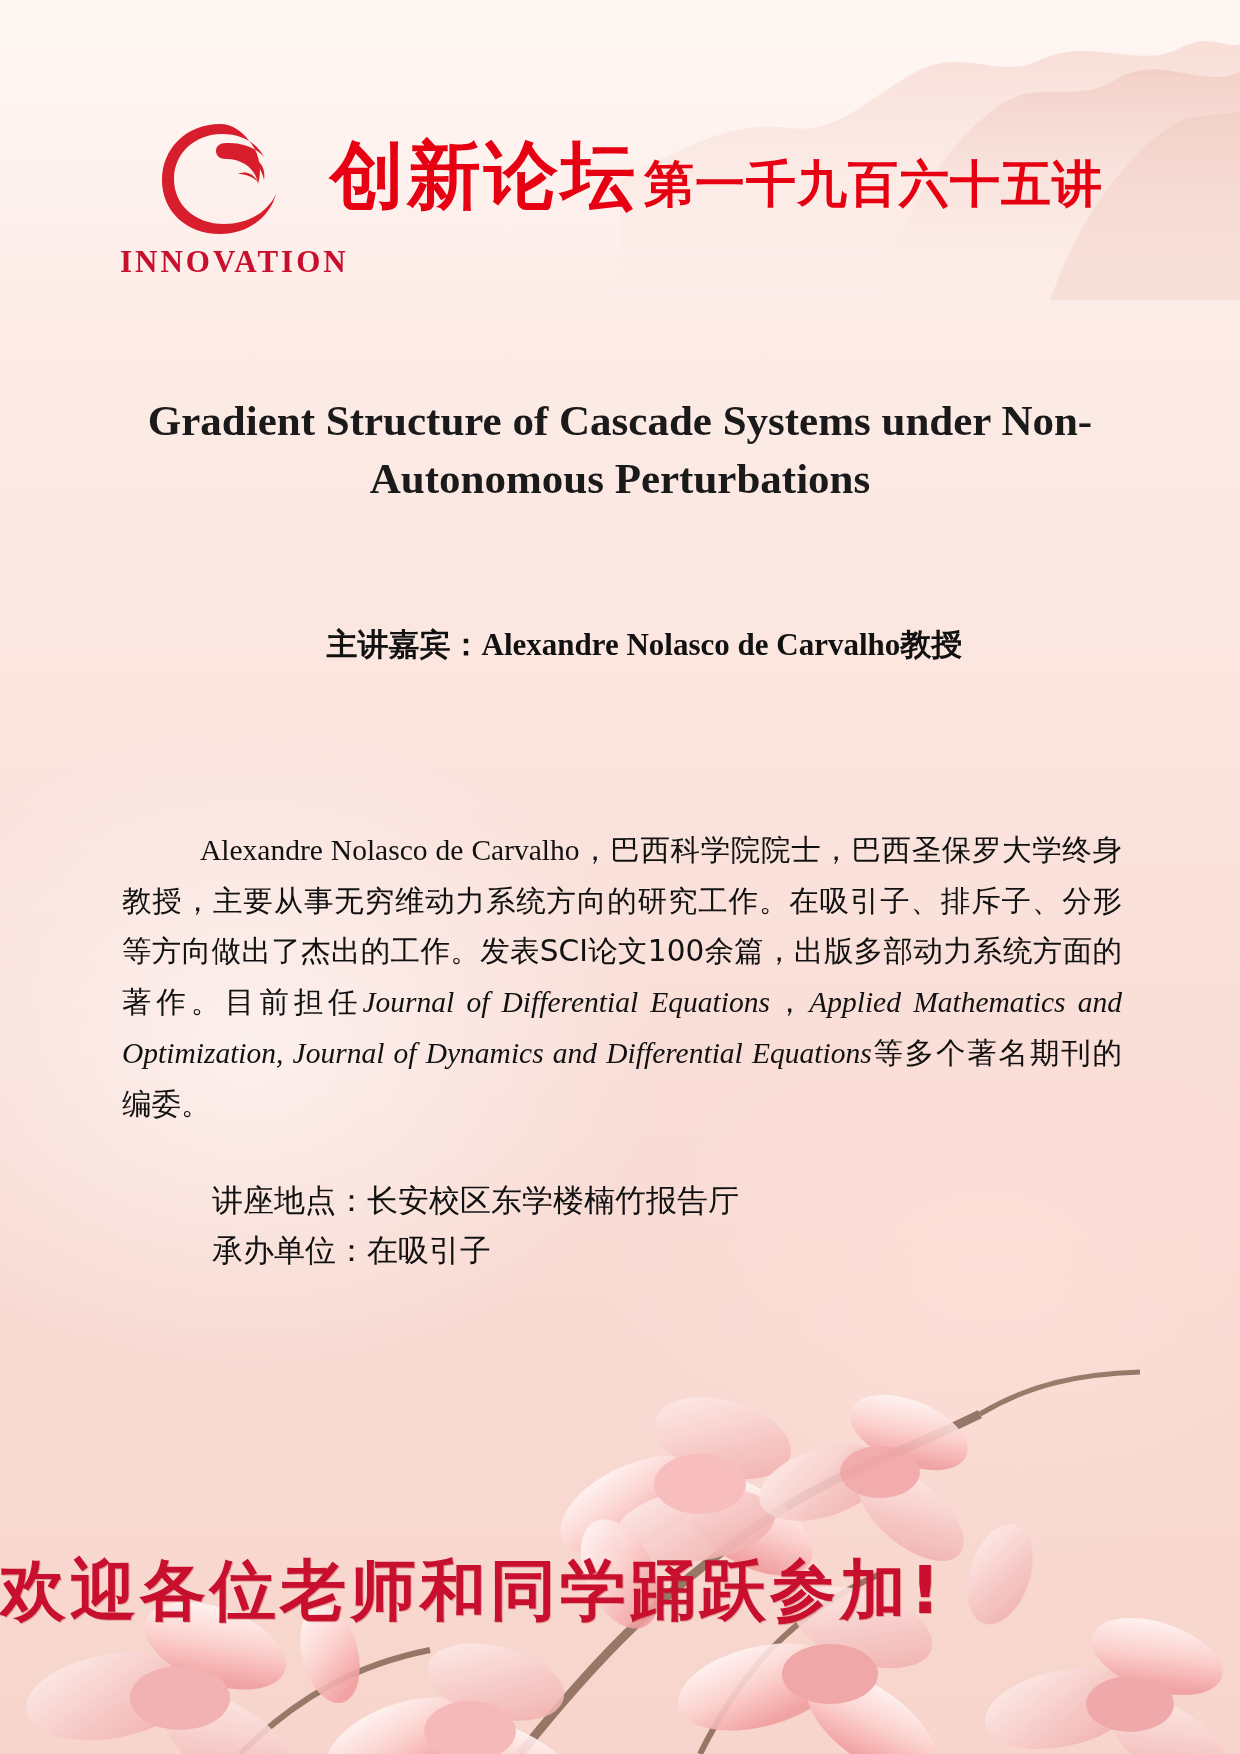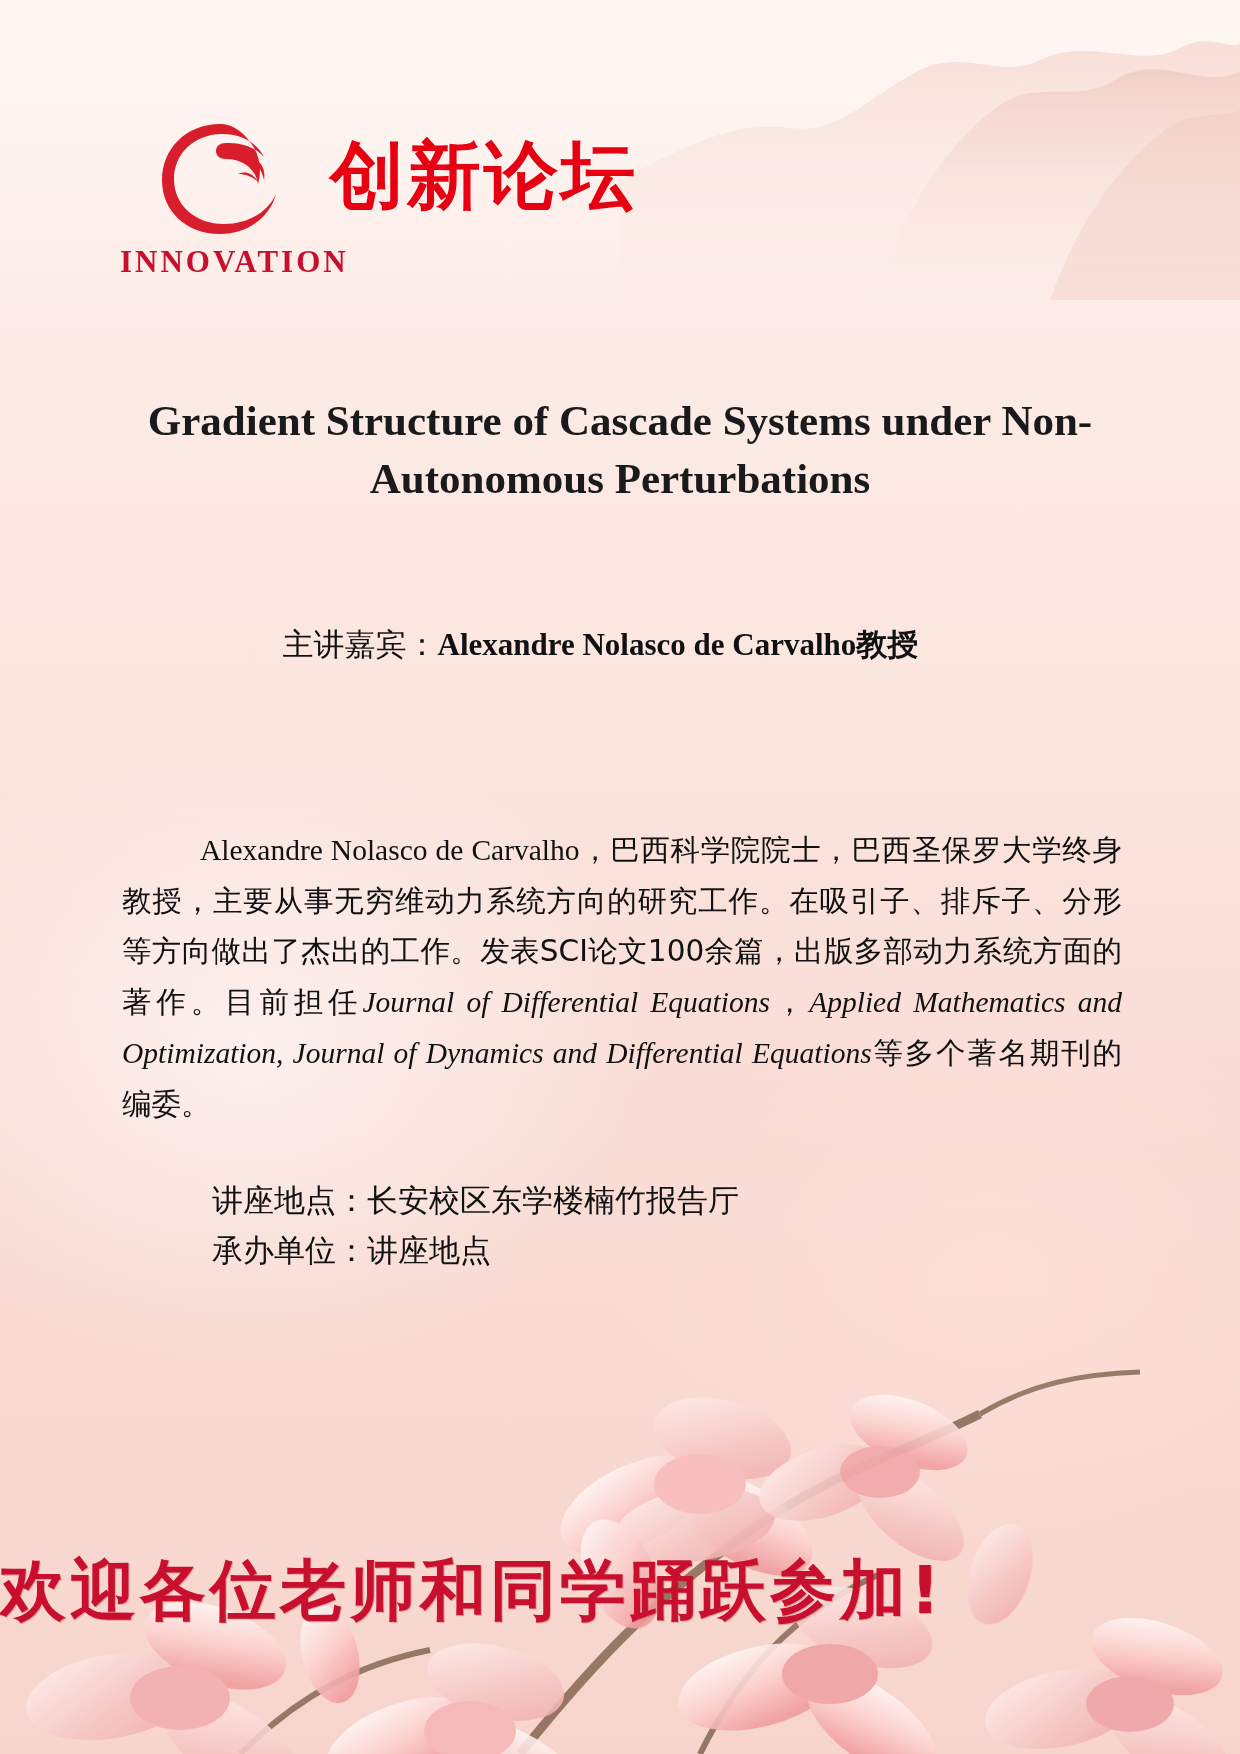--- a/index.html
+++ b/index.html
@@ -124,21 +124,21 @@
   
   .people {
     position: absolute;
     top: 570px;
     left: 236px;
     font-size: 31px;
     color: #111;
     line-height: 1.6;
   }
   .people .row { white-space: pre; font-weight: 700; }
-  .people .label { font-family: "DejaVu Sans", sans-serif; font-weight: 400; }
+  .people .label { font-family: "DejaVu Sans", sans-serif; font-weight: 700; margin-left: 44px; }
   .people .name-en { font-family: "Liberation Serif", serif; font-weight: 700; }
   .people .name-cn { font-family: "DejaVu Sans", sans-serif; font-weight: 700; }
 
   
   .bio {
     position: absolute;
     top: 825px;
     left: 122px;
     width: 1000px;
     font-size: 29.5px;
@@ -212,20 +212,21 @@
       <svg class="logo-mark" viewBox="0 0 132 122">
         <path d="M66,6 C32,6 8,31 8,62 C8,93 32,116 66,116 C94,116 116,99 122,76 C114,94 94,106 70,106 C41,106 20,87 20,61 C20,35 41,16 68,16 C88,16 103,25 110,39 C102,30 88,24 72,25 C66,25 62,28 62,33 C62,38 66,41 72,41 C90,41 102,52 104,66 C108,52 106,36 96,24 C88,13 78,6 66,6 Z" fill="#d81e2c"></path>
         <path d="M94,40 C102,44 108,52 110,62 C112,50 106,40 94,40 Z" fill="#d81e2c"></path>
         <path d="M84,56 C92,52 100,56 104,64 C98,58 90,56 84,56 Z" fill="#d81e2c"></path>
       </svg>
       <div class="logo-text">INNOVATION</div>
     </div>
 
     <div class="title-cn">
       <div class="forum-name">创新论坛</div>
+      <div class="forum-no">第一千九百六十五讲</div>
     </div>
   </div>
 
   <div class="talk-title">Gradient Structure of Cascade Systems under Non-Autonomous Perturbations</div>
 
   <div class="people">
     <div class="row">
       <span class="label">主讲嘉宾：</span><span class="name-en">Alexandre Nolasco de Carvalho</span><span class="name-cn">教授</span>
     </div>
   </div>
@@ -308,18 +309,18 @@
           <ellipse cx="620" cy="520" rx="34" ry="58" fill="url(#petal)" transform="rotate(-25 620 520)"></ellipse>
           <ellipse cx="1000" cy="520" rx="30" ry="52" fill="url(#petal2)" transform="rotate(18 1000 520)"></ellipse>
           <ellipse cx="330" cy="600" rx="28" ry="50" fill="url(#petal)" transform="rotate(-14 330 600)"></ellipse>
         </g>
       </g>
     </svg>
   </div>
 
   <div class="details">
     <div class="row"><span>讲座地点：</span><span>长安校区东学楼楠竹报告厅</span></div>
-    <div class="row"><span>承办单位：</span><span>讲座地点</span></div>
+    <div class="row"><span>承办单位：</span><span>在吸引子</span></div>
   </div>
 
   <div class="welcome">欢迎各位老师和同学踊跃参加!</div>
 
 </div>
 
 </body></html>

